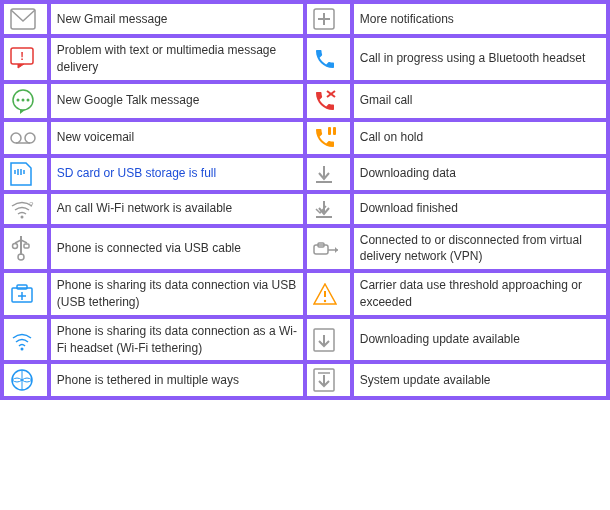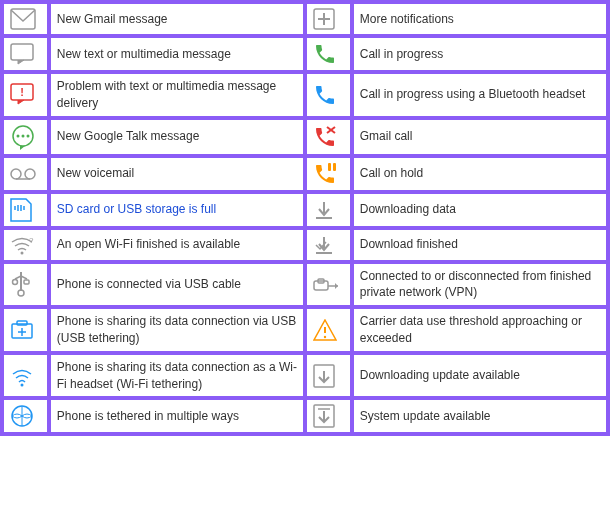--- a/index.html
+++ b/index.html
@@ -55,39 +55,20 @@
         <svg width="22" height="22" viewBox="0 0 22 22">
           <rect x="1" y="1" width="20" height="20" rx="2" fill="none" stroke="#999" stroke-width="1.5"></rect>
           <line x1="11" y1="5" x2="11" y2="17" stroke="#999" stroke-width="2"></line>
           <line x1="5" y1="11" x2="17" y2="11" stroke="#999" stroke-width="2"></line>
         </svg>
       </span>
     </td>
     <td class="text-cell">More notifications</td>
   </tr>
 
-  <tr>
-    <td class="icon-cell">
-      <span>
-        <svg width="24" height="22" viewBox="0 0 24 22">
-          <rect x="1" y="1" width="22" height="16" rx="2" fill="none" stroke="#999" stroke-width="1.5"></rect>
-          <polyline points="8,17 8,21 14,17" fill="#999" stroke="#999" stroke-width="1"></polyline>
-        </svg>
-      </span>
-    </td>
-    <td class="text-cell">New text or multimedia message</td>
-    <td class="icon-cell">
-      <span>
-        <svg width="24" height="24" viewBox="0 0 24 24">
-          <path d="M6.6 10.8c1.4 2.8 3.8 5.1 6.6 6.6l2.2-2.2c.3-.3.7-.4 1-.2 1.1.4 2.3.6 3.6.6.6 0 1 .4 1 1V20c0 .6-.4 1-1 1-9.4 0-17-7.6-17-17 0-.6.4-1 1-1h3.5c.6 0 1 .4 1 1 0 1.3.2 2.5.6 3.6.1.3 0 .7-.2 1L6.6 10.8z" fill="#4CAF50"></path>
-        </svg>
-      </span>
-    </td>
-    <td class="text-cell">Call in progress</td>
-  </tr>
 
   <tr>
     <td class="icon-cell">
       <span>
         <svg width="24" height="24" viewBox="0 0 24 24">
           <rect x="1" y="1" width="22" height="16" rx="2" fill="none" stroke="#e53935" stroke-width="1.5"></rect>
           <text x="12" y="13" text-anchor="middle" font-size="11" fill="#e53935" font-weight="bold">!</text>
           <polyline points="8,17 8,21 14,17" fill="#e53935" stroke="#e53935" stroke-width="1"></polyline>
         </svg>
       </span>
@@ -184,21 +165,21 @@
       <span>
         <svg width="24" height="20" viewBox="0 0 24 20">
           <path d="M2,7 Q12,0 22,7" fill="none" stroke="#999" stroke-width="1.5"></path>
           <path d="M5,11 Q12,6 19,11" fill="none" stroke="#999" stroke-width="1.5"></path>
           <path d="M8,15 Q12,12 16,15" fill="none" stroke="#999" stroke-width="1.5"></path>
           <circle cx="12" cy="18" r="1.5" fill="#999"></circle>
           <text x="19" y="8" font-size="8" fill="#999">?</text>
         </svg>
       </span>
     </td>
-    <td class="text-cell">An open Wi-Fi finished is available</td>
+    <td class="text-cell">An call Wi-Fi network is available</td>
     <td class="icon-cell">
       <span>
         <svg width="22" height="22" viewBox="0 0 22 22">
           <line x1="11" y1="3" x2="11" y2="14" stroke="#999" stroke-width="2"></line>
           <polyline points="6,10 11,16 16,10" fill="none" stroke="#999" stroke-width="2"></polyline>
           <line x1="3" y1="19" x2="19" y2="19" stroke="#999" stroke-width="2"></line>
           <polyline points="3,11 7,15 13,8" fill="none" stroke="#999" stroke-width="1.5"></polyline>
         </svg>
       </span>
     </td>
@@ -222,21 +203,21 @@
     <td class="icon-cell">
       <span>
         <svg width="26" height="16" viewBox="0 0 26 16">
           <rect x="1" y="5" width="14" height="9" rx="2" fill="none" stroke="#999" stroke-width="1.5"></rect>
           <rect x="5" y="3" width="6" height="4" rx="1" fill="none" stroke="#999" stroke-width="1.5"></rect>
           <line x1="15" y1="10" x2="25" y2="10" stroke="#999" stroke-width="1.5"></line>
           <polygon points="22,7 25,10 22,13" fill="#999"></polygon>
         </svg>
       </span>
     </td>
-    <td class="text-cell">Connected to or disconnected from finished private network (VPN)</td>
+    <td class="text-cell">Connected to or disconnected from virtual delivery network (VPN)</td>
   </tr>
 
   <tr>
     <td class="icon-cell">
       <span>
         <svg width="24" height="24" viewBox="0 0 24 24">
           <rect x="2" y="6" width="20" height="14" rx="1" fill="none" stroke="#2196F3" stroke-width="1.5"></rect>
           <rect x="7" y="3" width="10" height="4" rx="1" fill="none" stroke="#2196F3" stroke-width="1.5"></rect>
           <line x1="12" y1="10" x2="12" y2="18" stroke="#2196F3" stroke-width="1.5"></line>
           <line x1="8" y1="14" x2="16" y2="14" stroke="#2196F3" stroke-width="1.5"></line>

